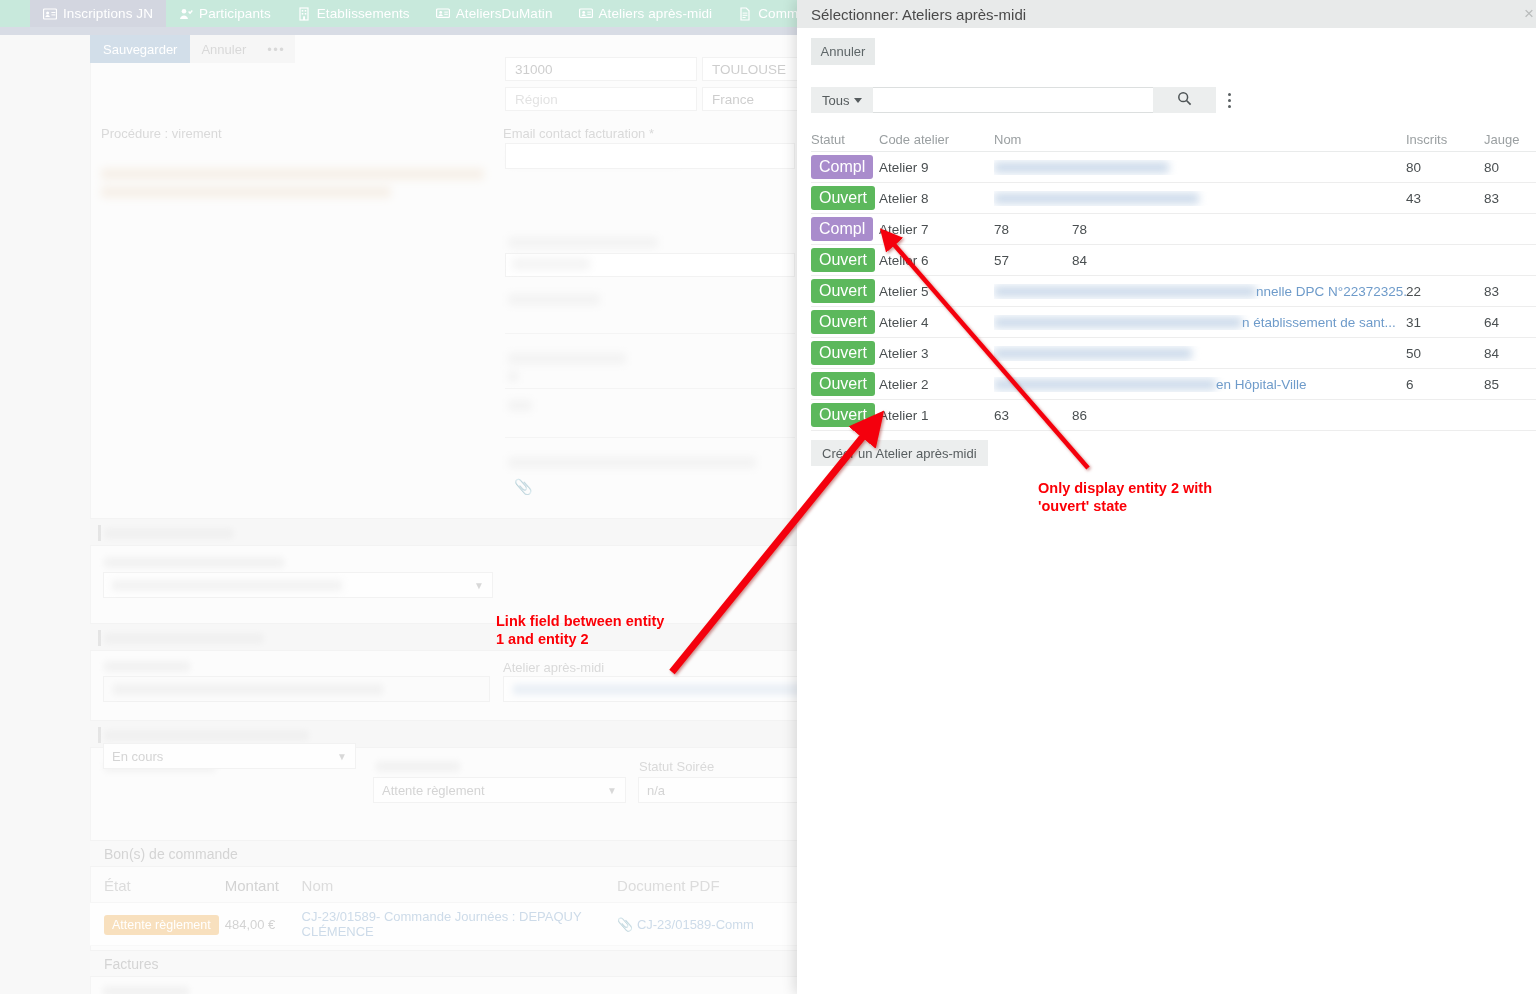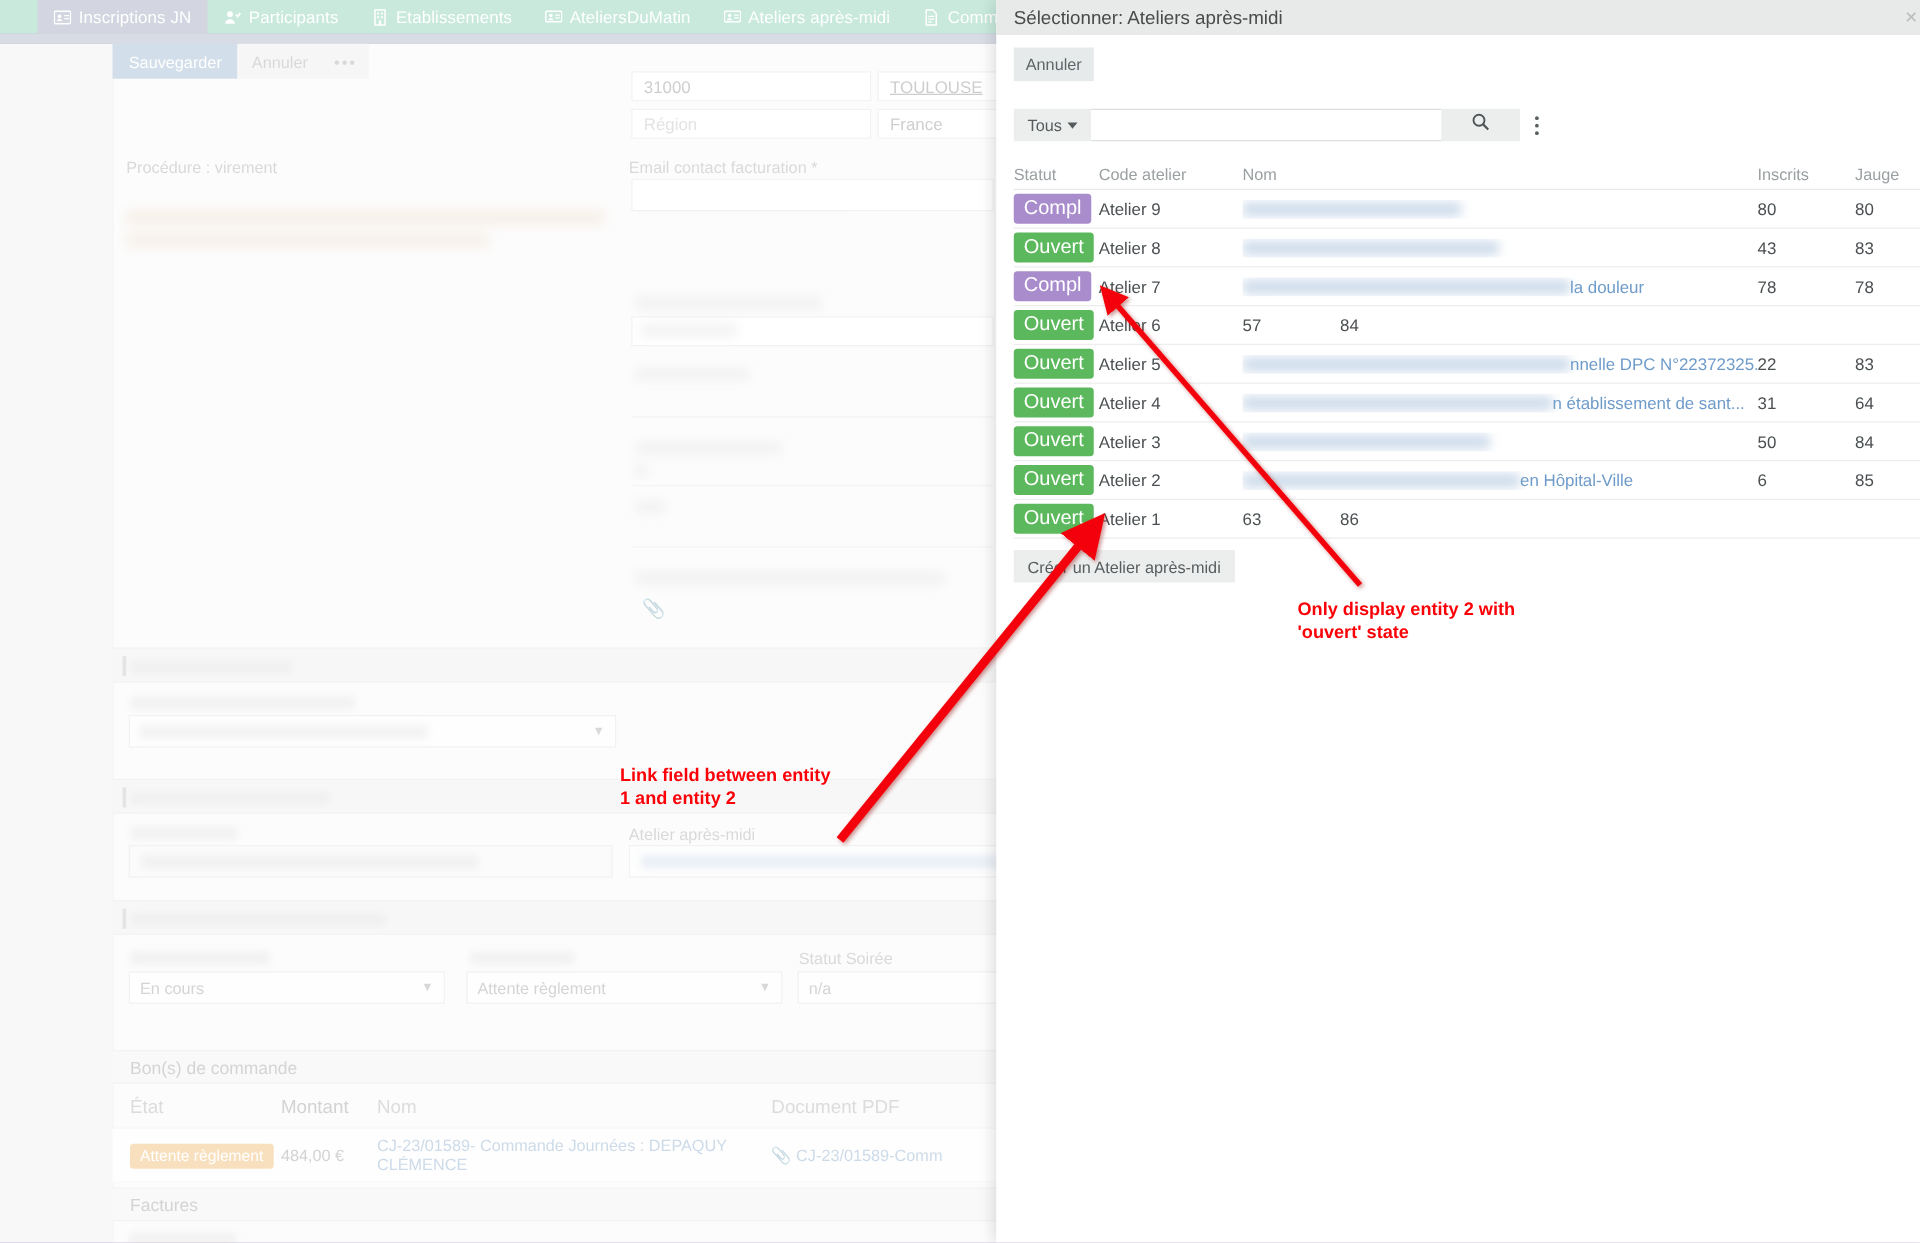--- a/index.html
+++ b/index.html
@@ -295,21 +295,21 @@
     </div>
     <div class="actionbar"></div>
 
     <div class="btnrow">
       <div class="btn-save">Sauvegarder</div>
       <div class="btn-cancel">Annuler</div>
       <div class="btn-more">•••</div>
     </div>
 
     <div class="fld" style="left:505px; top:57px; width:192px; height:24px;">31000</div>
-    <div class="fld" style="left:702px; top:57px; width:160px; height:24px;text-decoration:underline;">TOULOUSE</div>
+    <div class="fld" style="left:702px; top:57px; width:160px; height:24px;">TOULOUSE</div>
     <div class="fld" style="left:505px; top:87px; width:192px; height:24px; color:#b4b4b4;">Région</div>
     <div class="fld" style="left:702px; top:87px; width:160px; height:24px;">France</div>
 
     <div class="lbl" style="left:101px; top:126px;">Procédure : virement</div>
     <div class="lbl" style="left:503px; top:126px;">Email contact facturation *</div>
 
     <div class="blur orange" style="left:101px; top:168px; width:383px; height:12px;"></div>
     <div class="blur orange" style="left:101px; top:186px; width:290px; height:12px;"></div>
     <div class="blur" style="left:510px; top:152px; width:170px; height:13px;"></div>
     <div class="fld" style="left:505px; top:143px; width:290px; height:26px;"></div>
@@ -349,21 +349,21 @@
     <div class="lbl" style="left:503px; top:660px;">Atelier après-midi</div>
     <div class="fld" style="left:503px; top:676px; width:380px; height:26px; background:#fbfbfb;">
       <span class="blur blue" style="position:relative; left:0; top:0; width:320px; height:11px; filter:blur(3px);"></span>
     </div>
 
     <div class="section-hdr" style="left:90px; top:720px; width:710px; height:28px;">
       <span class="tick"></span>
       <span class="blur" style="left:14px; top:9px; width:205px; height:11px; filter:blur(3px);"></span>
     </div>
     <div class="blur" style="left:104px; top:761px; width:112px; height:11px; filter:blur(3px);"></div>
-    <div class="sel" style="left:103px; top:777px; width:253px; height:26px;align-items:center;">
+    <div class="sel" style="left:103px; top:743px; width:253px; height:26px;align-items:center;">
       <span>En cours</span>
       <span class="chev">▼</span>
     </div>
     <div class="blur" style="left:376px; top:761px; width:84px; height:11px; filter:blur(3px);"></div>
     <div class="sel" style="left:373px; top:777px; width:253px; height:26px;">
       <span>Attente règlement</span>
       <span class="chev">▼</span>
     </div>
     <div class="lbl" style="left:639px; top:759px;">Statut Soirée</div>
     <div class="sel" style="left:638px; top:777px; width:230px; height:26px;">
@@ -452,21 +452,20 @@
       <span class="col-statut"><span class="pill ouvert">Ouvert</span></span>
       <span class="col-code">Atelier 8</span>
       <span class="col-nom"><span class="blur blue" style="position:relative; display:inline-block; left:0; top:0; width:205px; height:11px; vertical-align:middle;"></span><span></span></span>
       <span class="col-inscrits">43</span>
       <span class="col-jauge">83</span>
     </div>
 
     <div class="grid-row">
       <span class="col-statut"><span class="pill compl">Compl</span></span>
       <span class="col-code">Atelier 7</span>
-      <span class="col-nom"><span class="blur blue" style="position:relative; display:inline-block; left:0; top:0; width:262px; height:11px; vertical-align:middle;"></span><span>la douleur</span></span>
       <span class="col-inscrits">78</span>
       <span class="col-jauge">78</span>
     </div>
 
     <div class="grid-row">
       <span class="col-statut"><span class="pill ouvert">Ouvert</span></span>
       <span class="col-code">Atelier 6</span>
       <span class="col-inscrits">57</span>
       <span class="col-jauge">84</span>
     </div>

